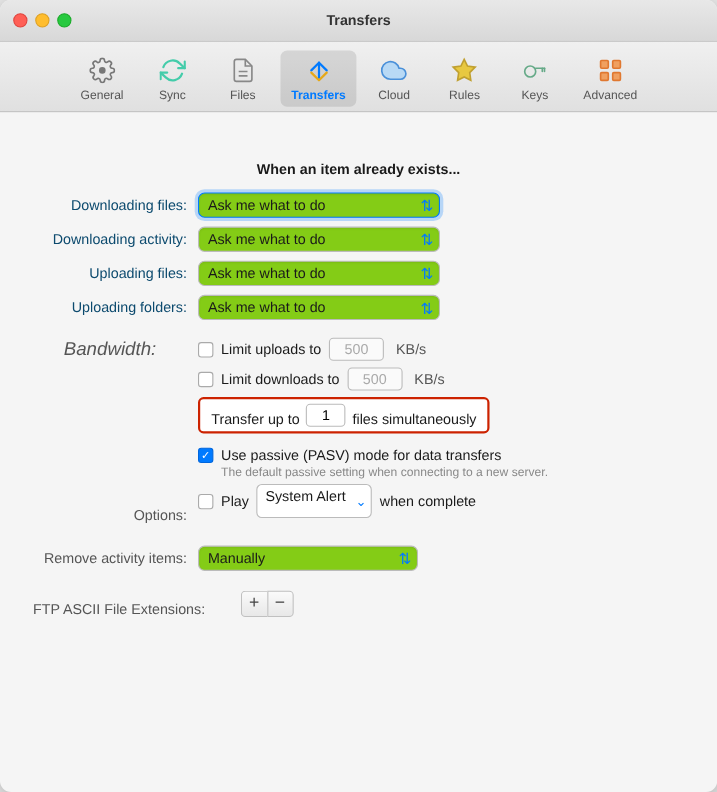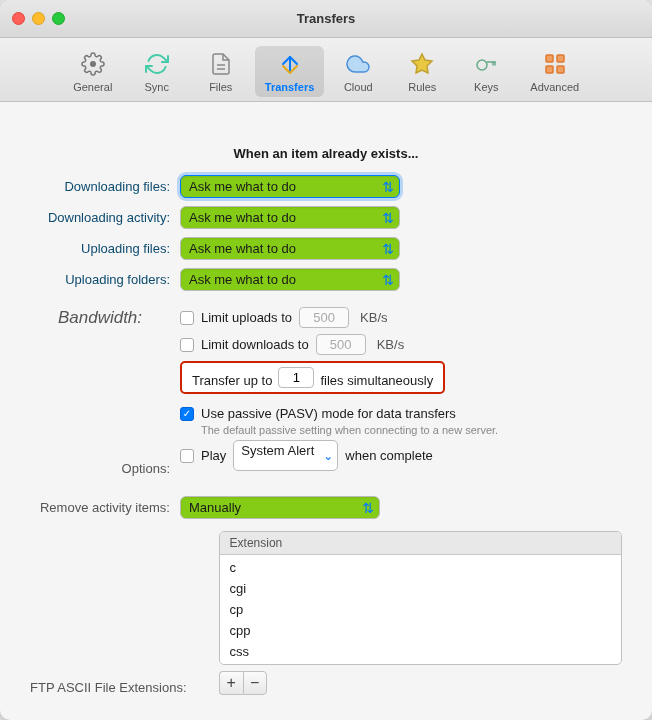--- a/index.html
+++ b/index.html
@@ -626,30 +626,20 @@
         <select class="select-box" style="width:200px;">
           <option>Manually</option>
         </select>
         <span class="select-arrow">⇅</span>
       </div>
     </div>
 
     <div class="ftp-section">
       <span class="ftp-label">FTP ASCII File Extensions:</span>
       <div class="ftp-list-wrapper">
-        <div class="ftp-list">
-          <div class="ftp-list-header">Extension</div>
-          <div class="ftp-list-items">
-            <div class="ftp-list-item">c</div>
-            <div class="ftp-list-item">cgi</div>
-            <div class="ftp-list-item">cp</div>
-            <div class="ftp-list-item">cpp</div>
-            <div class="ftp-list-item">css</div>
-          </div>
-        </div>
         <div class="ftp-buttons">
           <button class="ftp-btn">+</button>
           <button class="ftp-btn">−</button>
         </div>
       </div>
     </div>
 
   </div>
 </div>
 

